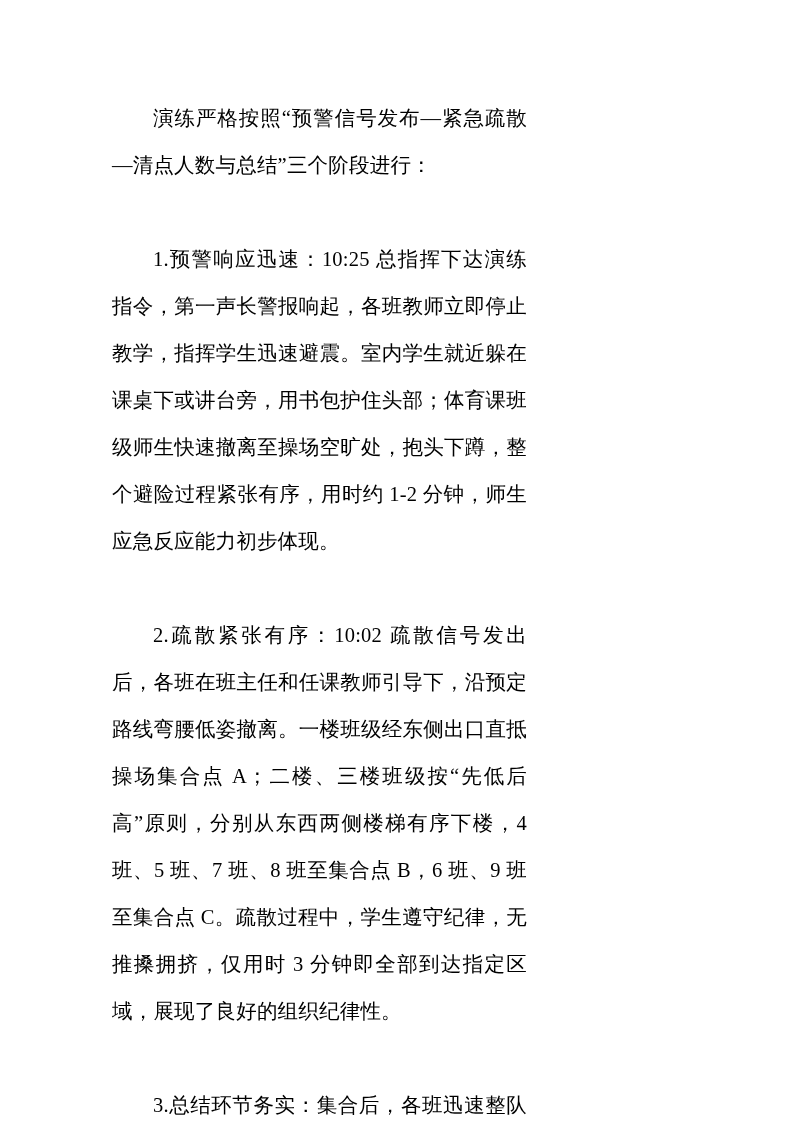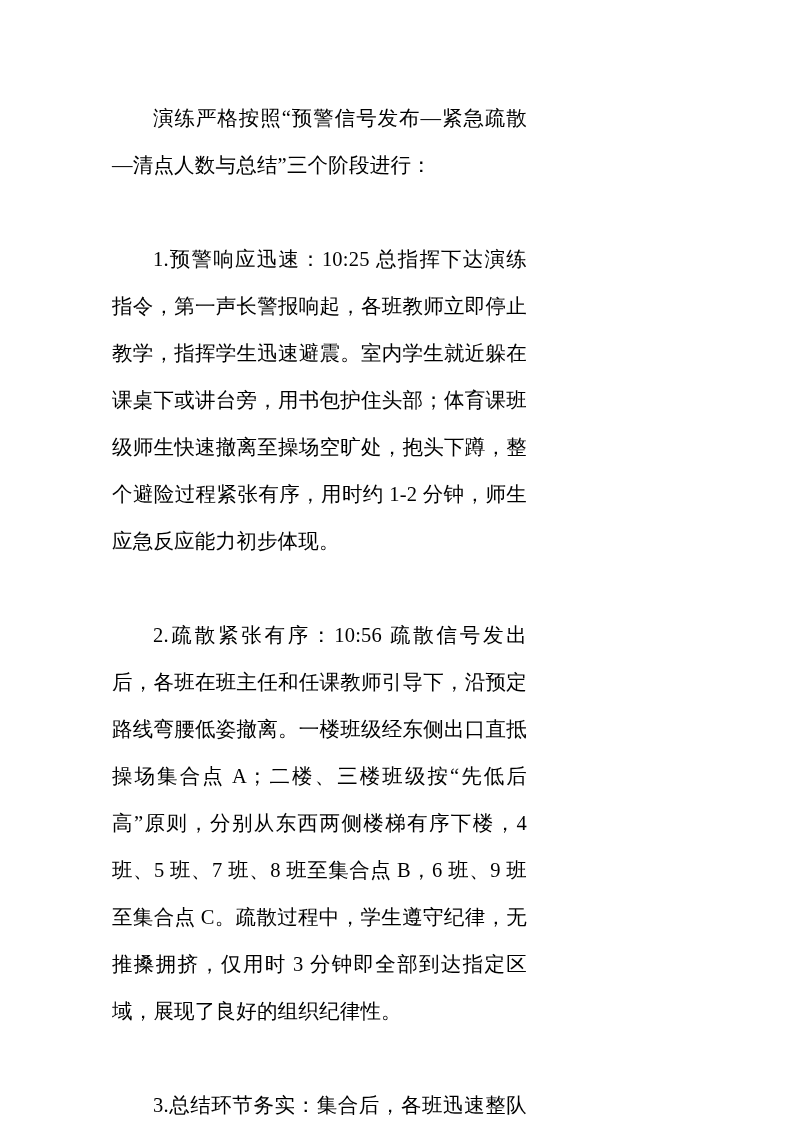--- a/index.html
+++ b/index.html
@@ -41,16 +41,16 @@
     margin-top: 0;
   }
 </style>
 </head>
 <body>
 
 <div class="page">
   <div class="doc-body">
     <p class="para">演练严格按照“预警信号发布—紧急疏散—清点人数与总结”三个阶段进行：</p>
     <p class="para">1.预警响应迅速：10:25 总指挥下达演练指令，第一声长警报响起，各班教师立即停止教学，指挥学生迅速避震。室内学生就近躲在课桌下或讲台旁，用书包护住头部；体育课班级师生快速撤离至操场空旷处，抱头下蹲，整个避险过程紧张有序，用时约 1-2 分钟，师生应急反应能力初步体现。</p>
-    <p class="para">2.疏散紧张有序：10:56 疏散信号发出后，各班在班主任和任课教师引导下，沿预定路线弯腰低姿撤离。一楼班级经东侧出口直抵操场集合点 A；二楼、三楼班级按“先低后高”原则，分别从东西两侧楼梯有序下楼，4 班、5 班、7 班、8 班至集合点 B，6 班、9 班至集合点 C。疏散过程中，学生遵守纪律，无推搡拥挤，仅用时 3 分钟即全部到达指定区域，展现了良好的组织纪律性。</p>
+    <p class="para">2.疏散紧张有序：10:02 疏散信号发出后，各班在班主任和任课教师引导下，沿预定路线弯腰低姿撤离。一楼班级经东侧出口直抵操场集合点 A；二楼、三楼班级按“先低后高”原则，分别从东西两侧楼梯有序下楼，4 班、5 班、7 班、8 班至集合点 B，6 班、9 班至集合点 C。疏散过程中，学生遵守纪律，无推搡拥挤，仅用时 3 分钟即全部到达指定区域，展现了良好的组织纪律性。</p>
     <p class="para">3.总结环节务实：集合后，各班迅速整队清点人数，向总指挥报告，模拟“失联”学生场景由医疗组和班主任协同“寻找”，强化应急协作能力。总指挥对演练进行全面点评，肯定了撤离速度和纪律性，同时指出个别学生动作不规范、路线不熟悉等问题。随后，副校长现场演示灭火器使用方法</p>
   </div>
 </div>
 
 </body></html>

